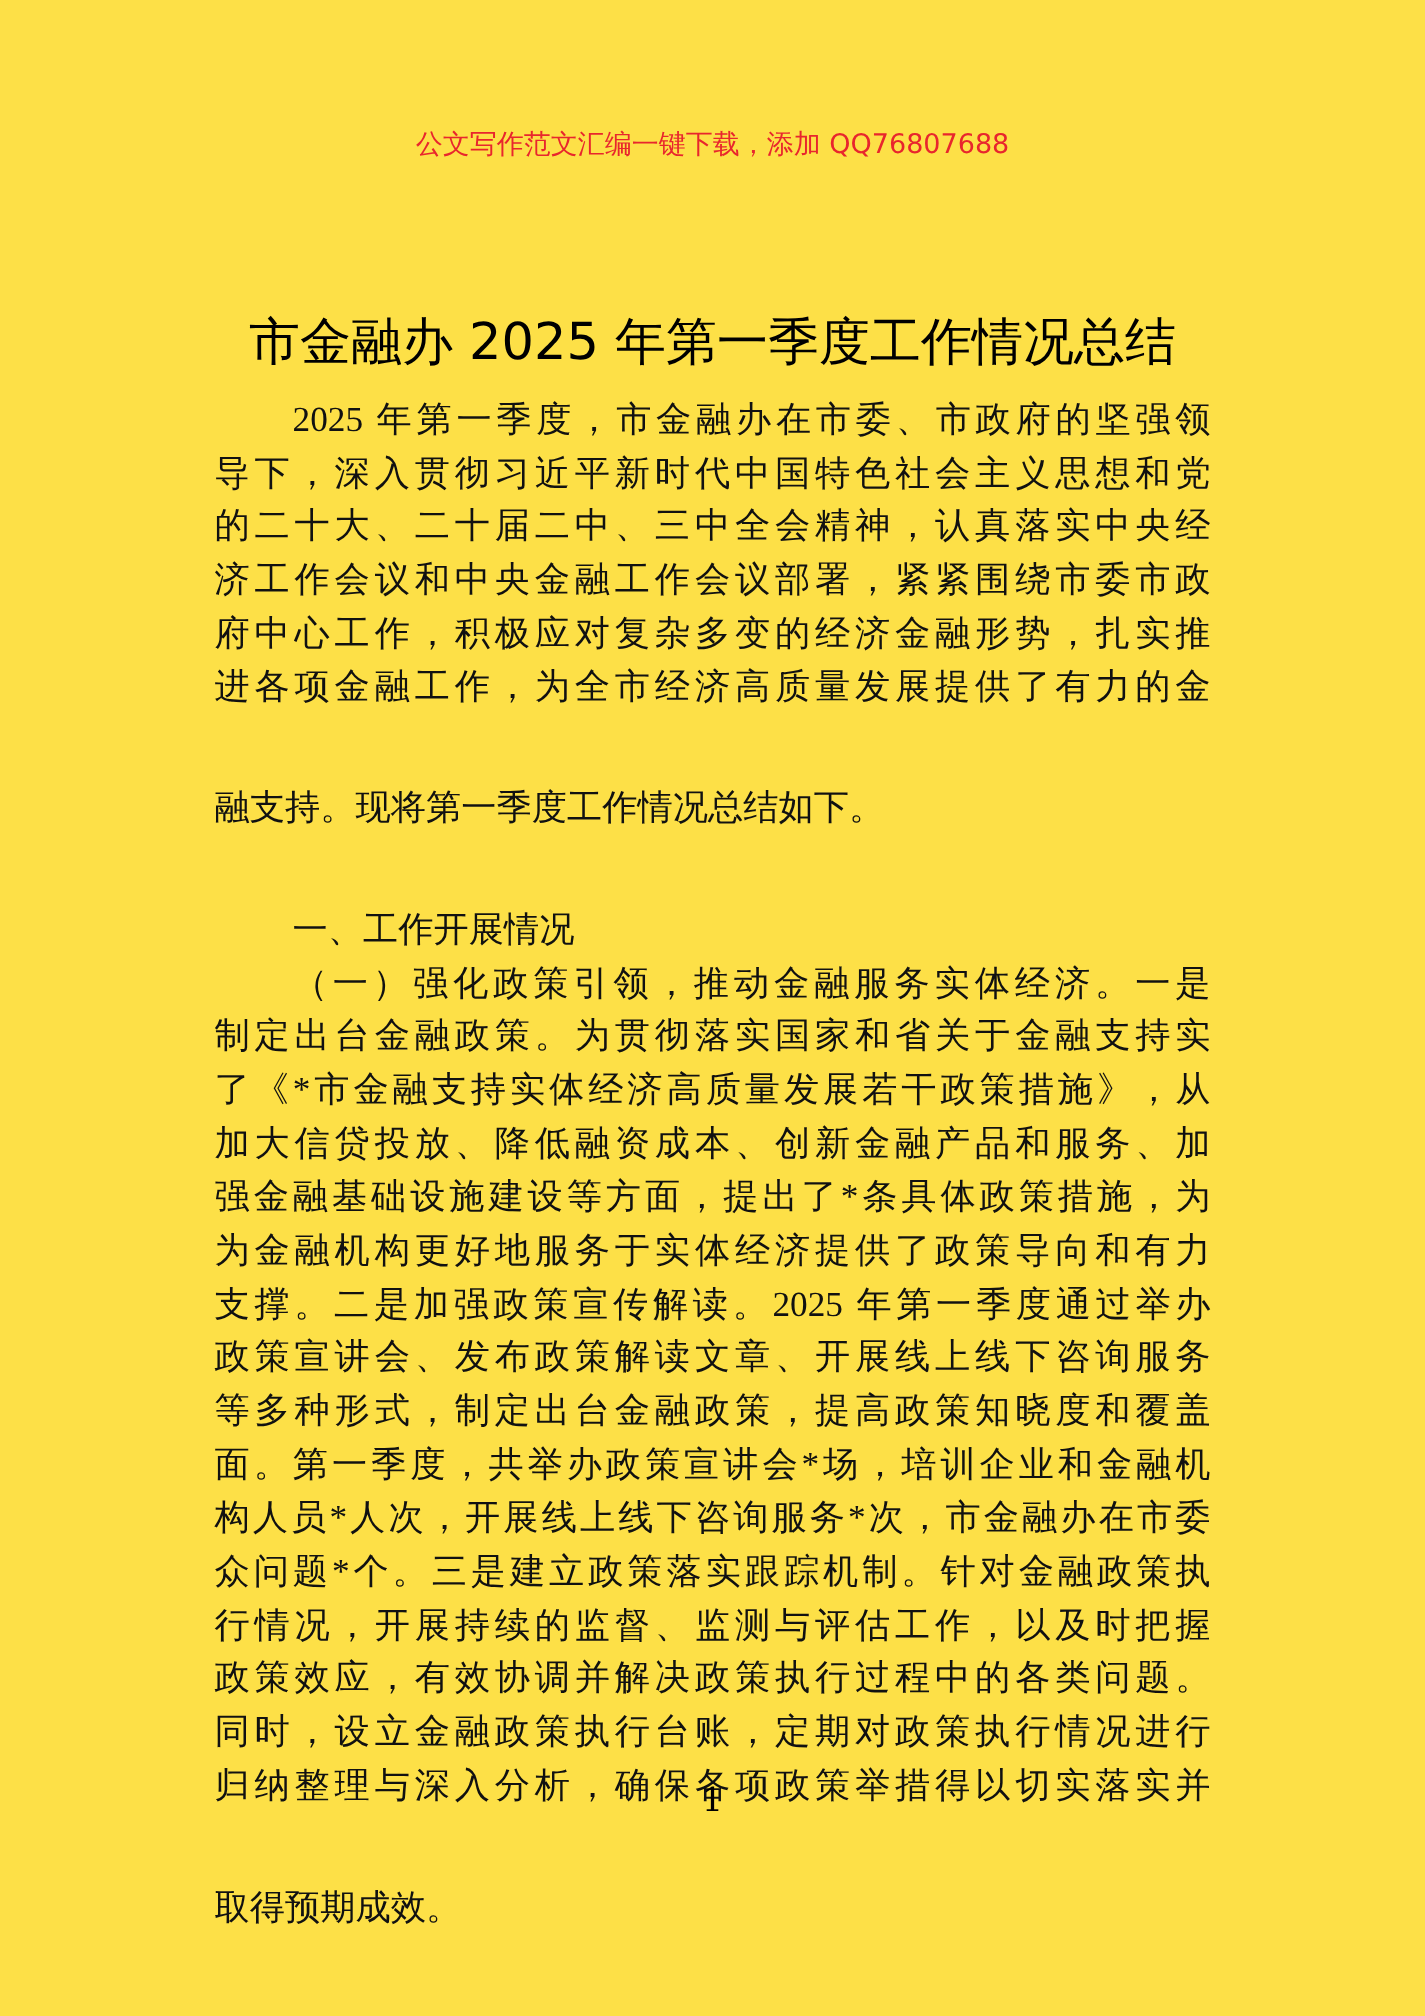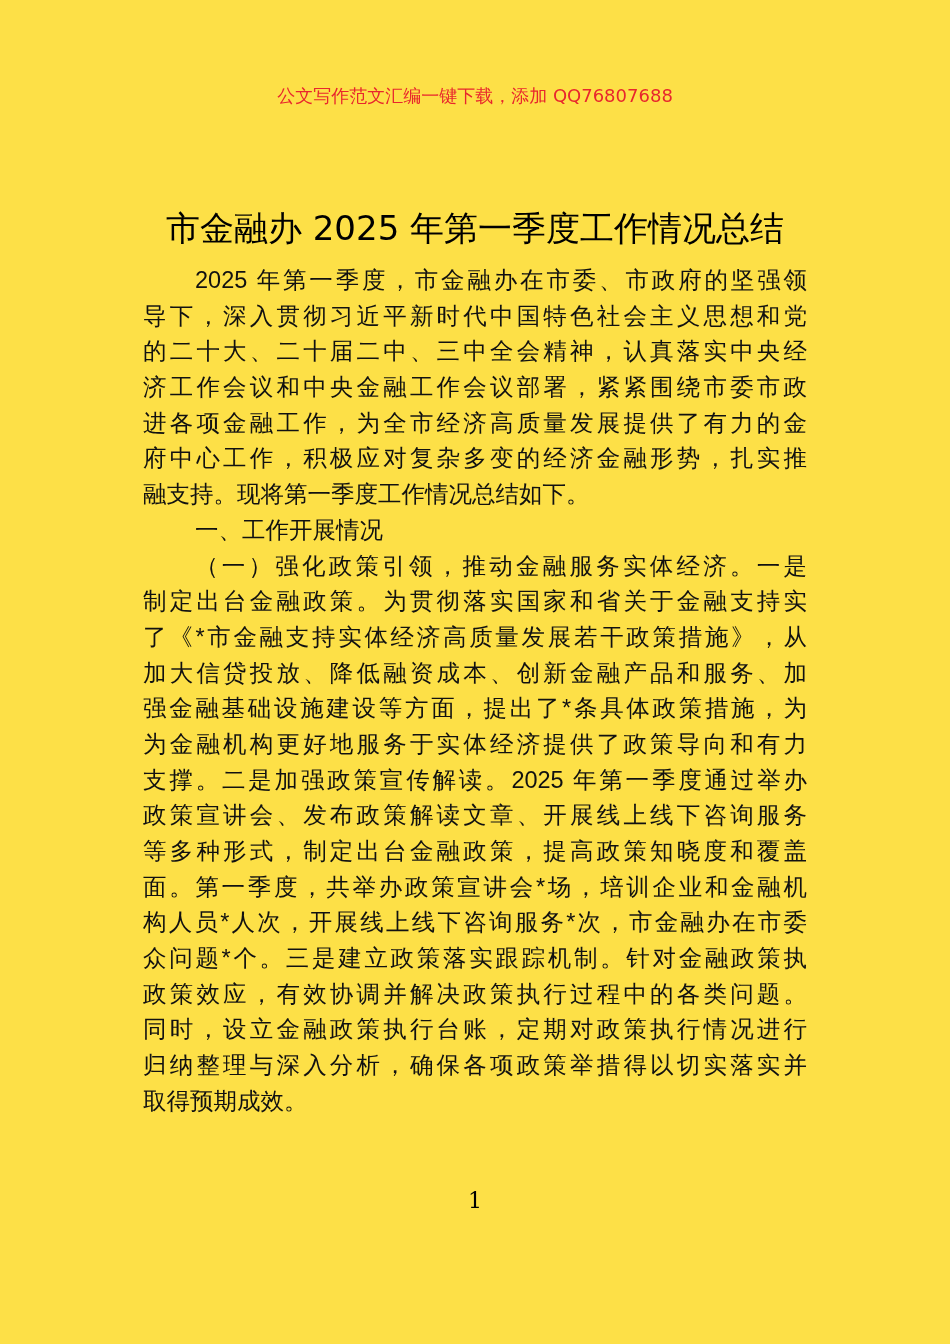--- a/index.html
+++ b/index.html
@@ -11,62 +11,63 @@
       letter-spacing: 0px;
     }
     .title {
       position: absolute; left: 0; top: 174px; width: 950px; text-align: center;
       font-family: "DejaVu Sans", sans-serif; font-size: 34px; color: #000;
       line-height: 44px;
       margin-top: 32px;
     }
     .body {
       position: absolute; left: 143px; top: 263px; width: 664px;
-      font-family: Liberation Sans, sans-serif; font-size: 23.5px; color: #111;
+      font-family: Liberation Serif, serif; font-size: 23.5px; color: #111;
     }
     .line {
       height: 35.7px; line-height: 35.7px; white-space: nowrap;
       text-align: justify; text-align-last: justify;
     }
-    .line.last { text-align-last: left; }
+    .line.last { text-align-last: left; margin-top: 45px; }
     .line.indent { padding-left: 52px; }
     .page-number {
       position: absolute; left: 0; top: 1188px; width: 950px; text-align: center;
       font-family: "DejaVu Serif", serif; font-size: 22px; color: #000;
     }
   </style>
 </head>
 <body>
 
 <div class="page">
   <div class="banner">公文写作范文汇编一键下载，添加 QQ76807688</div>
 
   <div class="title">市金融办 2025 年第一季度工作情况总结</div>
 
   <div class="body">
     <div class="line indent">2025 年第一季度，市金融办在市委、市政府的坚强领</div>
     <div class="line">导下，深入贯彻习近平新时代中国特色社会主义思想和党</div>
     <div class="line">的二十大、二十届二中、三中全会精神，认真落实中央经</div>
     <div class="line">济工作会议和中央金融工作会议部署，紧紧围绕市委市政</div>
+    <div class="line">府中心工作，积极应对复杂多变的经济金融形势，扎实推</div>
     <div class="line">进各项金融工作，为全市经济高质量发展提供了有力的金</div>
-    <div class="line">府中心工作，积极应对复杂多变的经济金融形势，扎实推</div>
     <div class="line last">融支持。现将第一季度工作情况总结如下。</div>
     <div class="line indent last">一、工作开展情况</div>
     <div class="line indent">（一）强化政策引领，推动金融服务实体经济。一是</div>
     <div class="line">制定出台金融政策。为贯彻落实国家和省关于金融支持实</div>
     <div class="line">了《*市金融支持实体经济高质量发展若干政策措施》，从</div>
     <div class="line">加大信贷投放、降低融资成本、创新金融产品和服务、加</div>
     <div class="line">强金融基础设施建设等方面，提出了*条具体政策措施，为</div>
     <div class="line">为金融机构更好地服务于实体经济提供了政策导向和有力</div>
     <div class="line">支撑。二是加强政策宣传解读。2025 年第一季度通过举办</div>
     <div class="line">政策宣讲会、发布政策解读文章、开展线上线下咨询服务</div>
     <div class="line">等多种形式，制定出台金融政策，提高政策知晓度和覆盖</div>
     <div class="line">面。第一季度，共举办政策宣讲会*场，培训企业和金融机</div>
     <div class="line">构人员*人次，开展线上线下咨询服务*次，市金融办在市委</div>
     <div class="line">众问题*个。三是建立政策落实跟踪机制。针对金融政策执</div>
+    <div class="line">行情况，开展持续的监督、监测与评估工作，以及时把握</div>
     <div class="line">政策效应，有效协调并解决政策执行过程中的各类问题。</div>
     <div class="line">同时，设立金融政策执行台账，定期对政策执行情况进行</div>
     <div class="line">归纳整理与深入分析，确保各项政策举措得以切实落实并</div>
     <div class="line last">取得预期成效。</div>
   </div>
 
   <div class="page-number">1</div>
 </div>
 
 </body></html>

